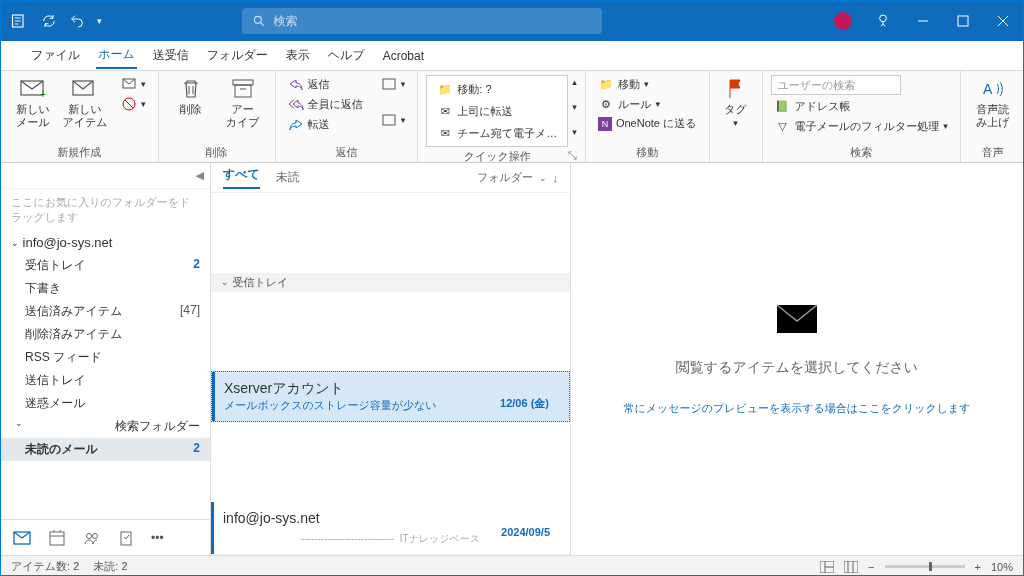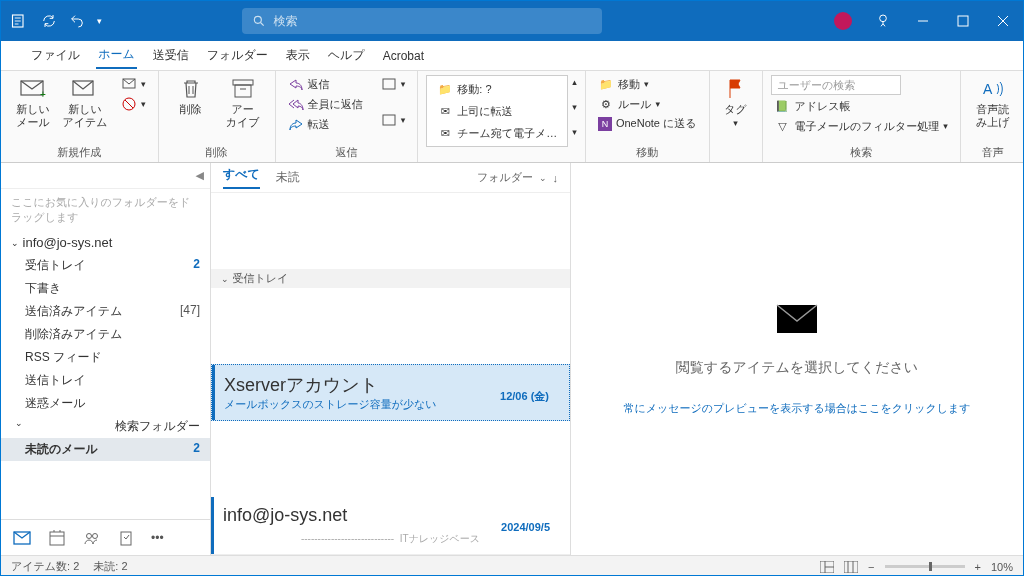--- a/index.html
+++ b/index.html
@@ -45,21 +45,21 @@
 
 .list { width: 360px; border-right: 1px solid #ddd; display: flex; flex-direction: column; justify-content: space-between; }
 .list-header { height: 30px; display: flex; align-items: center; padding: 0 12px; gap: 16px; border-bottom: 1px solid #eee; font-size: 12px; }
 .list-header .tab { color: #666; }
 .list-header .tab.active { color: #0f6cbd; font-weight: 600; border-bottom: 2px solid #0f6cbd; padding-bottom: 4px; }
 .list-header .right { margin-left: auto; display: flex; align-items: center; gap: 6px; color: #666; font-size: 11px; }
 .list-section { background: #f2f2f2; padding: 2px 10px; font-size: 11px; color: #555; display: flex; align-items: center; gap: 4px; }
 .msg { padding: 8px 12px; border-bottom: 1px solid #eee; position: relative; }
 .msg.selected { background: #d6e8f7; border: 1px dotted #0f6cbd; }
 .msg.unread::before { content: ""; position: absolute; left: 0; top: 0; bottom: 0; width: 3px; background: #0f6cbd; }
-.msg .from { font-size: 18px; }
+.msg .from { font-size: 14px; }
 .msg .subject { font-size: 11px; color: #0f6cbd; }
 .msg .preview { font-size: 10px; color: #888; }
 .msg .date { position: absolute; right: 20px; top: 24px; font-size: 11px; color: #0f6cbd; font-weight: 600; }
 .msg .sep { color: #aaa; font-size: 10px; text-align: center; margin-top: 6px; }
 
 .reading { flex: 1; display: flex; flex-direction: column; align-items: center; justify-content: center; color: #666; gap: 24px; }
 .reading .env-svg path { stroke: #999; stroke-width: 1.5; fill: none; }
 .reading .link { color: #0f6cbd; font-size: 11px; }
 
 
@@ -280,20 +280,21 @@
             <span class="ic">✉</span>
             <span>チーム宛て電子メ…</span>
           </div>
       </div>
       <div class="small-col" style="justify-content:space-between;height:64px;padding:2px 0">
         <span class="chev">▴</span>
         <span class="chev">▾</span>
         <span class="chev">▾</span>
       </div>
     </div>
+    <div class="group-label"><span>クイック操作</span> <span style="float:right;color:#888">⤡</span></div>
   </div>
 
   <div class="group">
     <div class="group-body">
       <div class="small-col">
         <div class="small-btn">
             <span class="ic">📁</span>
             <span>移動</span> 
             <span class="chev">▾</span>
           </div>

